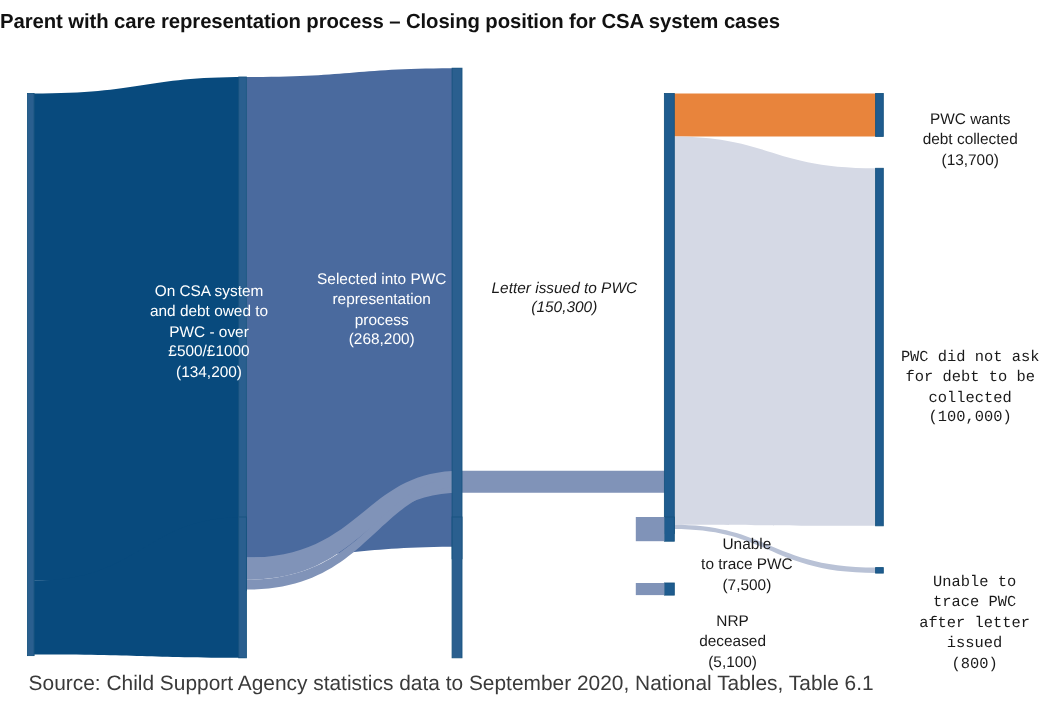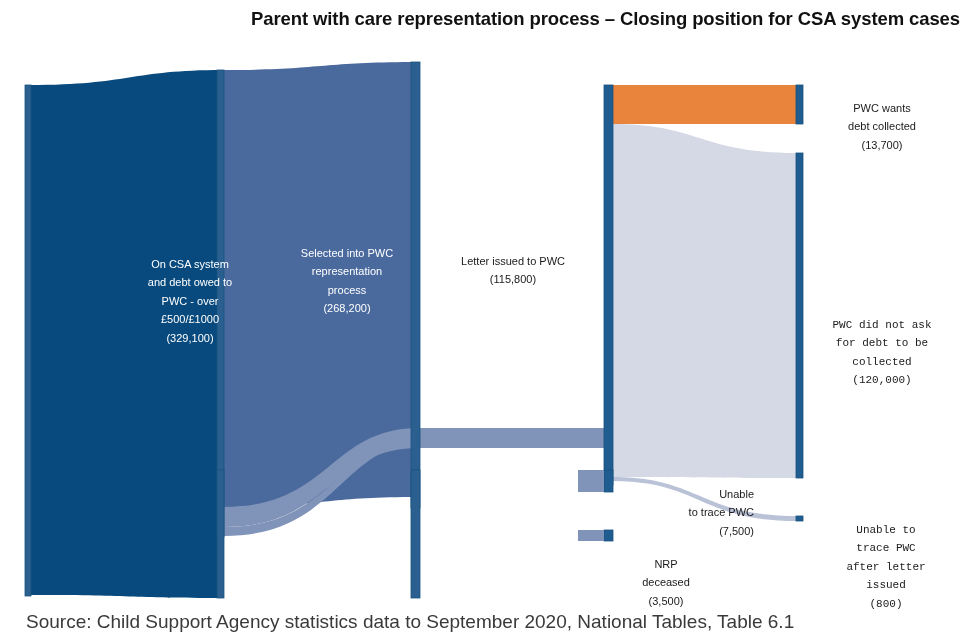--- a/index.html
+++ b/index.html
@@ -6,33 +6,33 @@
   body{
     width:960px;height:640px;
     background:#ffffff;
     font-family:"Liberation Sans", sans-serif;
     overflow:hidden;
     position:relative;
   }
   #chart-root{position:absolute;inset:0;}
   .title{
     position:absolute;left:0;top:8px;width:960px;
-    text-align:right;
+    text-align:left;
     font-size:18.5px;font-weight:bold;color:#111111;
     letter-spacing:-0.1px;
   }
   .source{
     position:absolute;left:26px;top:611px;
     font-size:19px;color:#3a3a3a;
     white-space:nowrap;
   }
   svg.sankey{position:absolute;left:0;top:0;width:960px;height:640px;}
   .lbl{
     position:absolute;
-    font-size:11px;
+    font-size:14px;
     line-height:18.5px;
     text-align:center;
     white-space:pre-line;
   }
   .lbl-white{color:#ffffff;margin-left:28px;}
   .lbl-dark{color:#1a1a1a;}
   .lbl .num{display:block;}
 </style>
 </head>
 <body>
@@ -83,64 +83,64 @@
     <rect x="796" y="153" width="7" height="325" fill="#1f5c8f" stroke="#17537f" stroke-width="0.8"></rect>
 
     <rect x="796" y="516" width="7" height="5" fill="#1f5c8f" stroke="#17537f" stroke-width="0.8"></rect>
   </svg>
 
   <div class="lbl lbl-white" style="left:31px;top:236px;width:180px;padding-left:41px;">
     <span>On CSA system
 and debt owed to
 PWC - over
 £500/£1000</span>
-    <span class="num">(329,100)</span>
+    <span class="num">(134,200)</span>
   </div>
 
   <div class="lbl lbl-white" style="left:226px;top:225px;width:186px;">
     <span>Selected into PWC
 representation
 process</span>
     <span class="num">(268,200)</span>
   </div>
 
   <div class="lbl lbl-white" style="left:226px;top:500px;width:186px;line-height:25px;">
     <span>Child reassessed</span><br>
     <span>as no longer</span><br>
     <span>eligible </span><span>(41,900)</span>
   </div>
 
-  <div class="lbl lbl-dark" style="left:422px;top:233px;width:182px;">
+  <div class="lbl lbl-dark" style="left:422px;top:233px;width:182px;font-style:italic;">
     <span>Letter issued to PWC</span>
-    <span class="num">(115,800)</span>
+    <span class="num">(150,300)</span>
   </div>
 
-  <div class="lbl lbl-dark" style="left:604px;top:466px;width:150px;text-align:right;">
+  <div class="lbl lbl-dark" style="left:604px;top:466px;width:150px;">
     <span>Unable
 to trace PWC</span>
     <span class="num">(7,500)</span>
   </div>
 
   <div class="lbl lbl-dark" style="left:610px;top:536px;width:112px;">
     <span>NRP
 deceased</span>
-    <span class="num">(3,500)</span>
+    <span class="num">(5,100)</span>
   </div>
 
   <div class="lbl lbl-dark" style="left:812px;top:80px;width:140px;">
     <span>PWC wants
 debt collected</span>
     <span class="num">(13,700)</span>
   </div>
 
   <div class="lbl lbl-dark" style="left:812px;top:297px;width:140px;font-family:Liberation Mono, monospace;">
     <span>PWC did not ask
 for debt to be
 collected</span>
-    <span class="num">(120,000)</span>
+    <span class="num">(100,000)</span>
   </div>
 
   <div class="lbl lbl-dark" style="left:820px;top:502px;width:132px;font-family:Liberation Mono, monospace;">
     <span>Unable to
 trace PWC
 after letter
 issued</span>
     <span class="num">(800)</span>
   </div>
 

